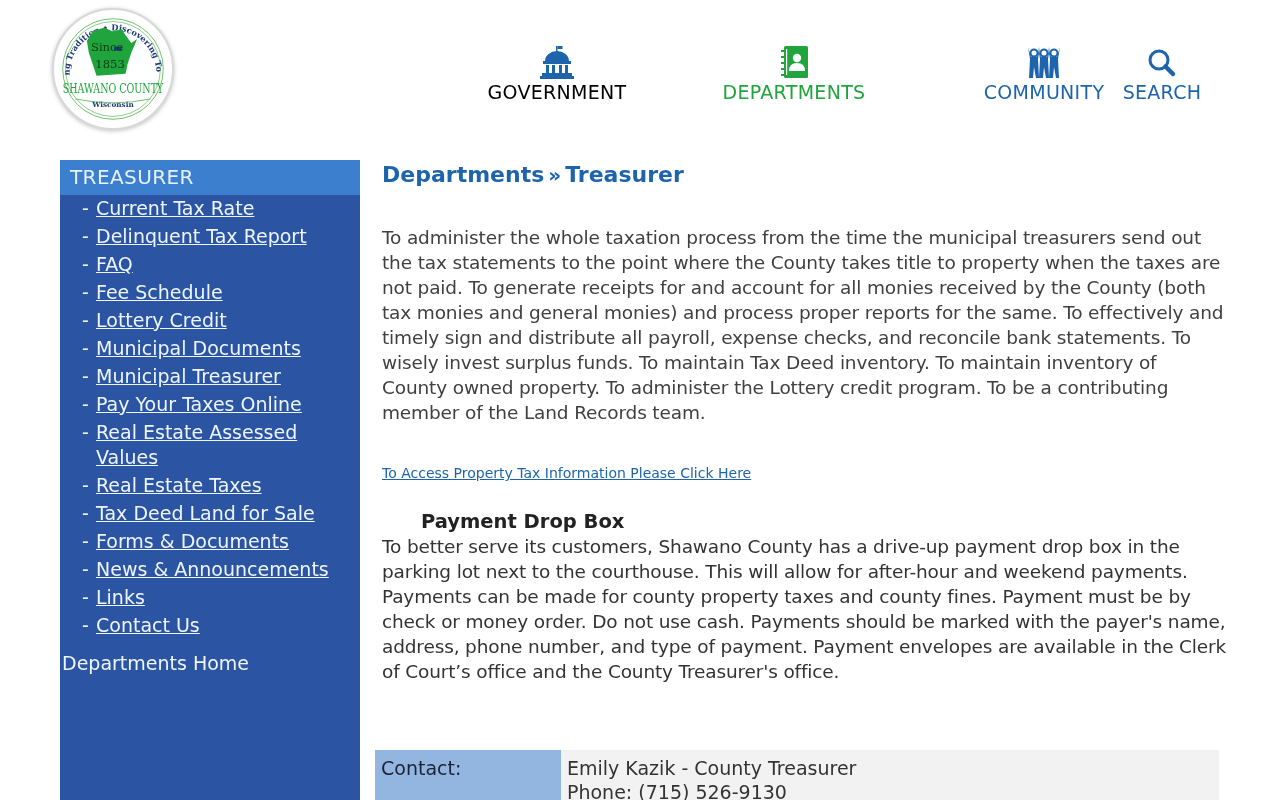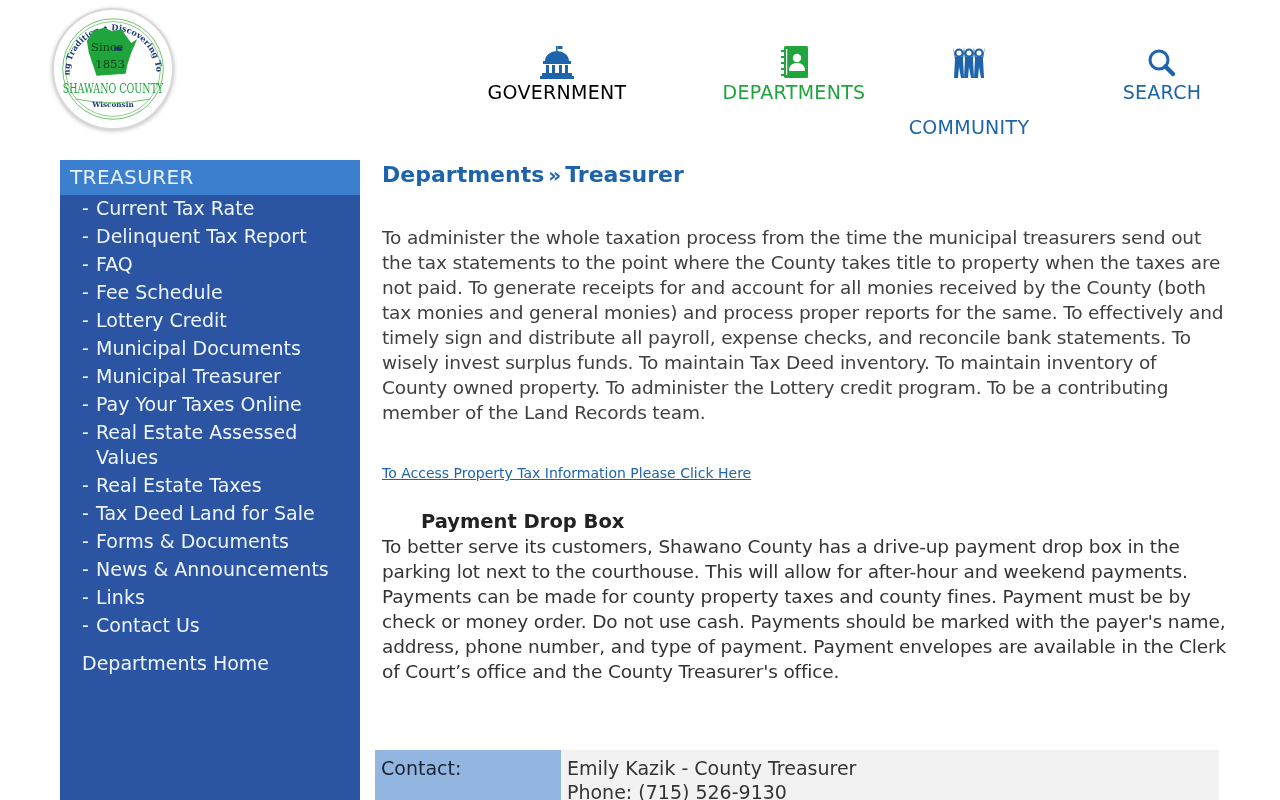--- a/index.html
+++ b/index.html
@@ -11,31 +11,31 @@
     .logo { position: absolute; left: 52px; top: 8px; width: 122px; height: 122px; border-radius: 50%;
       background: #ffffff; border: 2px solid #d8d8d8; box-shadow: 0 1px 4px rgba(0,0,0,0.25); }
     .logo svg { width: 100%; height: 100%; }
 
     .nav { position: absolute; top: 44px; left: 0; height: 70px; }
     .nav-item { position: absolute; top: 0; display: flex; flex-direction: column; align-items: center; text-decoration: none; }
     .nav-item .nav-icon { width: 36px; height: 36px; display: flex; align-items: center; justify-content: center; }
     .nav-item .nav-label { font-family: "DejaVu Sans", sans-serif; font-size: 19px; letter-spacing: 0.3px; margin-top: 0px; line-height: 24px; white-space: nowrap; }
     .nav-gov { left: 478px; width: 158px; color: #000000; }
     .nav-dep { left: 712px; width: 164px; color: #1fa53c; }
-    .nav-com { left: 900px; width: 138px; color: #1d64ad; gap: 35px; }
+    .nav-com { left: 975px; width: 138px; color: #1d64ad; }
     .nav-sea { left: 1118px; width: 88px; color: #1d64ad; }
 
     
     .sidebar { position: absolute; left: 60px; top: 160px; width: 300px; height: 640px; background: #2b55a3; }
     .sidebar-title { height: 35px; background: #3d7fcf; color: #e6f2ff; font-size: 20px; line-height: 35px; padding-left: 10px; letter-spacing: 0.4px; }
     .sidebar-list { list-style: none; padding-top: 1px; }
     .sidebar-item { display: flex; color: #eef5ff; font-size: 19px; line-height: 25px; padding-left: 22px; margin-bottom: 3px; cursor: pointer; }
     .sidebar-item .dash { width: 14px; flex: 0 0 14px; }
-    .sidebar-item .label { flex: 1; padding-right: 8px; }
-    .sidebar-home { color: #eef5ff; font-size: 19px; line-height: 25px; padding-left: 22px; margin-top: 13px; cursor: pointer; }
+    .sidebar-item .label { flex: 1; padding-right: 8px; text-decoration: underline; }
+    .sidebar-home { color: #eef5ff; font-size: 19px; line-height: 25px; padding-left: 2px; margin-top: 13px; cursor: pointer; }
 
     
     .main { position: absolute; left: 382px; top: 160px; width: 845px; }
     .breadcrumb { font-size: 22px; color: #1d64ad; line-height: 30px; margin-top: 0px; }
     .breadcrumb .sep { color: #1d64ad; padding: 0 4px; font-size: 20px; }
     .intro { margin-top: 35px; font-size: 18.5px; line-height: 25px; color: #404040; letter-spacing: -0.15px; }
     .prop-link { display: inline-block; margin-top: 38px; font-size: 14px; color: #1d64ad; text-decoration: underline; line-height: 20px; }
     .drop-title { margin-top: 26px; font-size: 19.5px; color: #222222; line-height: 25px; margin-left: 39px; }
     .drop-text { font-size: 18.5px; line-height: 25px; color: #333333; letter-spacing: -0.15px; }
 

